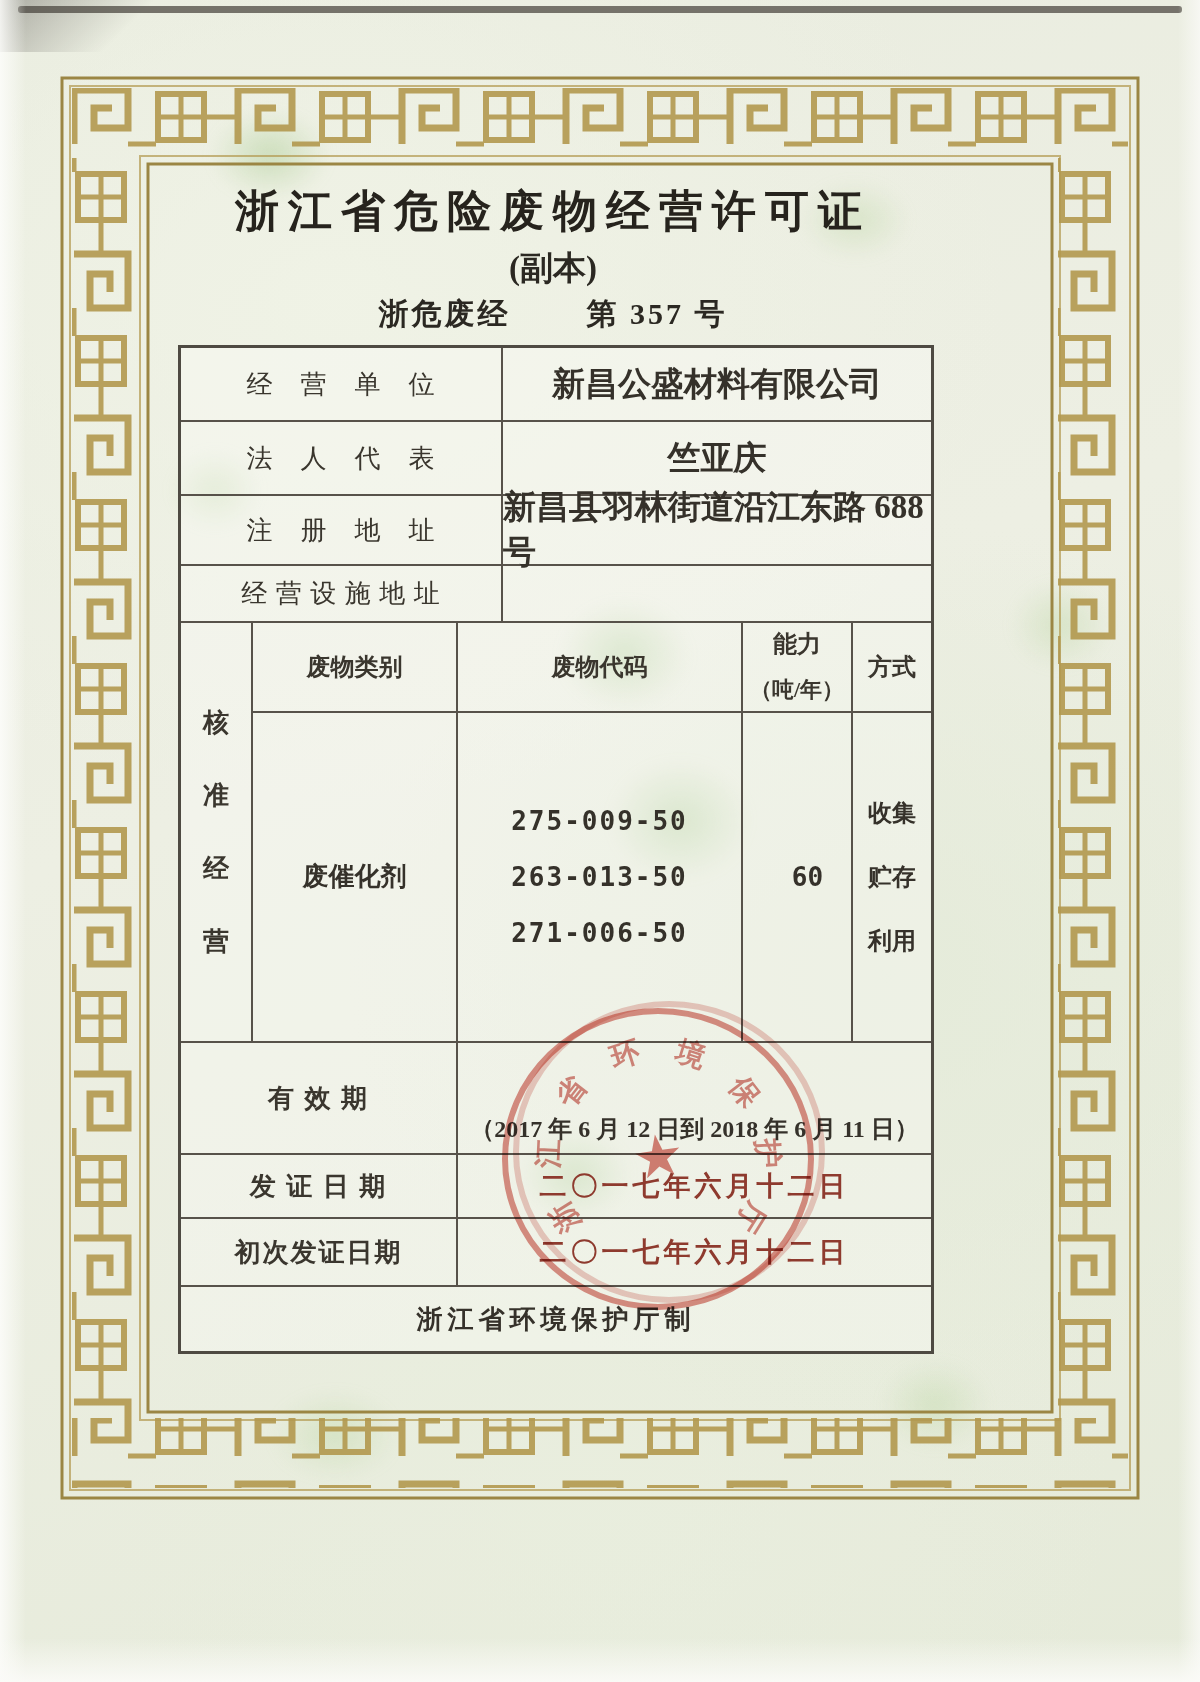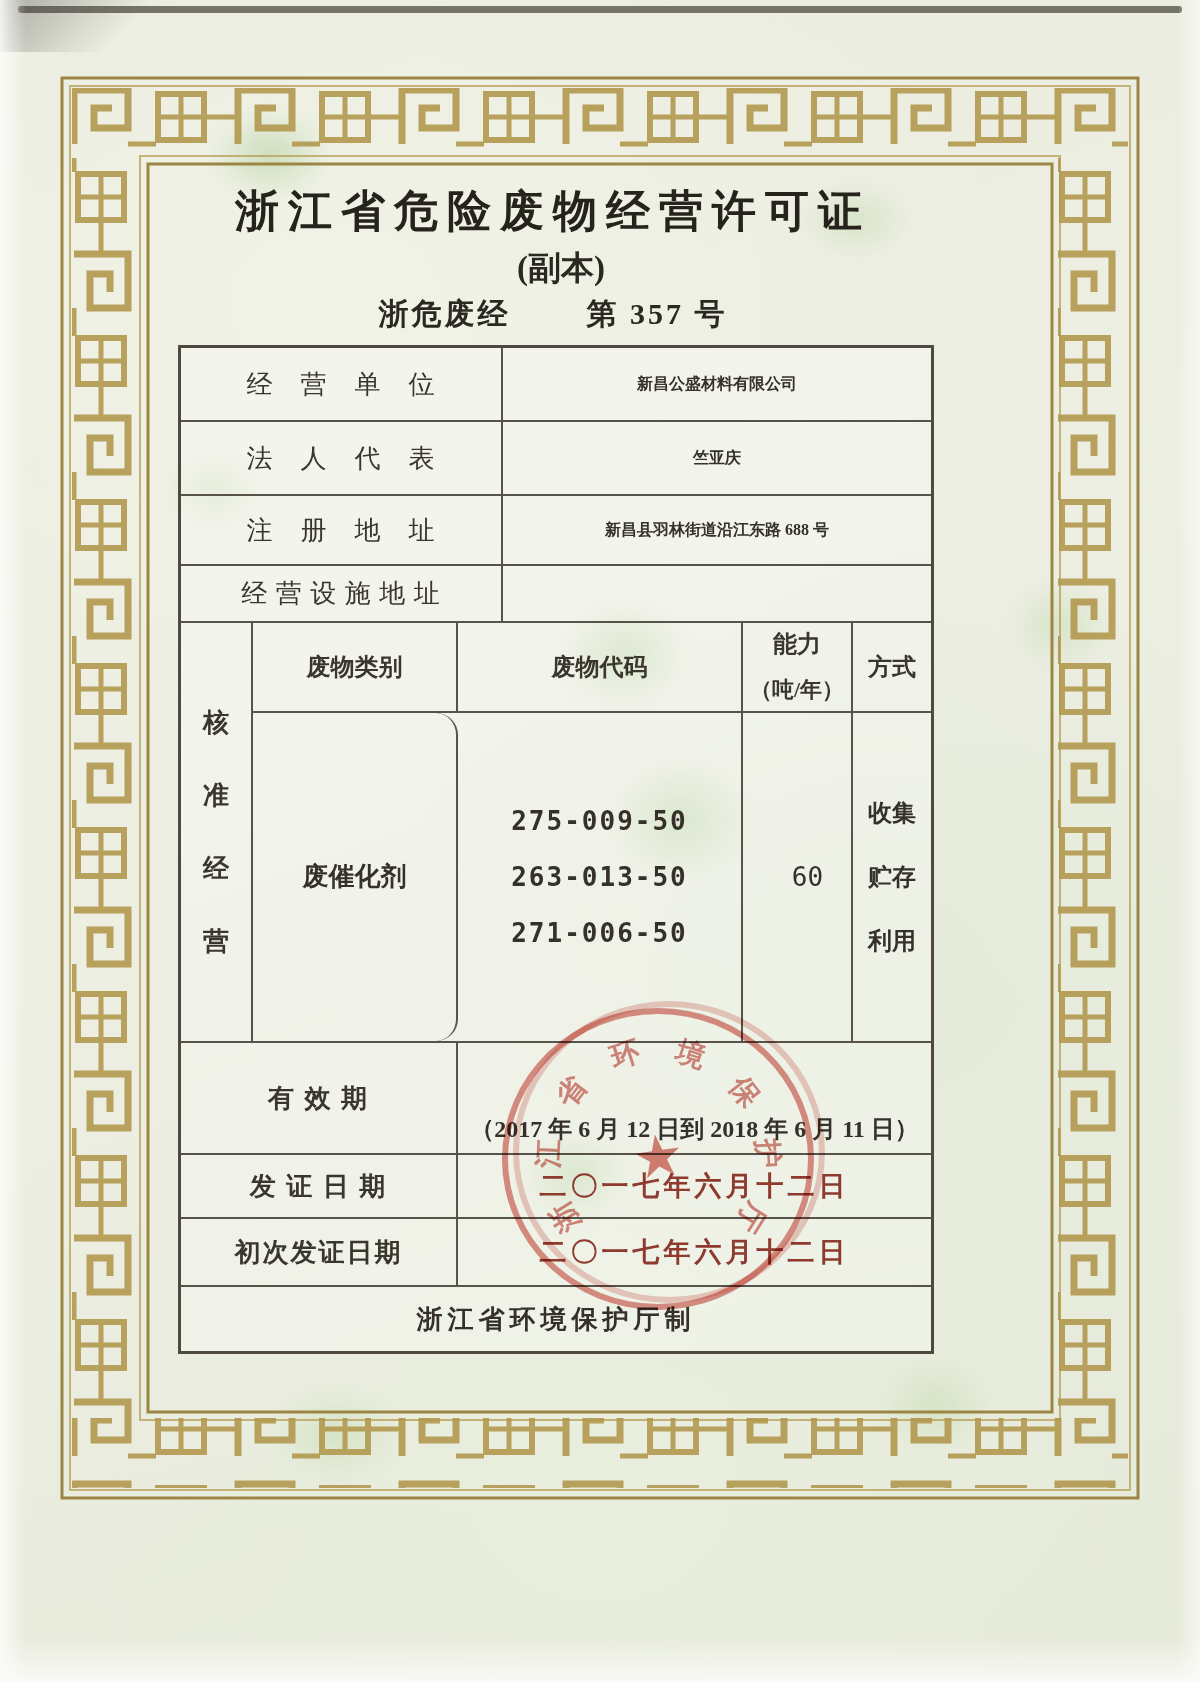--- a/index.html
+++ b/index.html
@@ -20,47 +20,47 @@
   .corner-tl{position:absolute;left:0;top:0;width:170px;height:52px;background:linear-gradient(135deg,rgba(118,116,110,.55),rgba(118,116,110,0) 70%);}
   .edge-left{position:absolute;left:0;top:0;width:26px;height:100%;background:linear-gradient(90deg,rgba(253,253,251,.85),rgba(253,253,251,0));}
   .edge-right{position:absolute;right:0;top:0;width:22px;height:100%;background:linear-gradient(-90deg,rgba(250,250,247,.8),rgba(250,250,247,0));}
   .edge-bottom{position:absolute;left:0;bottom:0;width:100%;height:44px;background:linear-gradient(0deg,rgba(251,251,248,.92),rgba(251,251,248,0));}
   
   .frame{position:absolute;left:60px;top:76px;}
   
   .content{position:absolute;left:0;top:0;width:1106px;height:1682px;}
   .title{position:absolute;top:182px;left:0;width:100%;margin:0;text-align:center;
          font-size:44px;font-weight:700;letter-spacing:9px;color:#26231d;}
-  .subtitle{position:absolute;top:246px;left:8px;width:100%;text-align:center;
+  .subtitle{position:absolute;top:246px;left:0;width:100%;text-align:center;
             font-size:33px;font-weight:700;color:#2b2822;}
   .serial{position:absolute;top:294px;left:0;width:100%;text-align:center;
           font-size:30px;font-weight:700;color:#2b2822;letter-spacing:3px;}
   .serial .gap{display:inline-block;width:76px;}
   
   .cert-table{position:absolute;left:178px;top:345px;width:750px;border:3px solid #4e4a42;background:rgba(252,252,248,.35);}
   .trow{display:flex;border-bottom:2px solid #57524a;}
   .trow:last-child{border-bottom:none;}
   .cell{box-sizing:border-box;display:flex;align-items:center;justify-content:center;}
   .lblA{width:322px;border-right:2px solid #57524a;font-size:26px;font-weight:400;color:#3a362e;letter-spacing:1px;}
-  .valA{width:428px;font-size:16px;font-weight:700;color:#35312a;}
+  .valA{width:428px;font-size:33px;font-weight:700;color:#35312a;}
   
   .b-col1{box-sizing:border-box;width:72px;border-right:2px solid #57524a;display:flex;flex-direction:column;
           align-items:center;justify-content:center;gap:38px;font-size:26px;font-weight:600;color:#3a362e;}
   .b-right{flex:1;display:flex;flex-direction:column;}
   .b-hrow{display:flex;height:88px;border-bottom:2px solid #57524a;}
   .b-brow{display:flex;height:330px;}
   .bc{box-sizing:border-box;display:flex;flex-direction:column;align-items:center;justify-content:center;
       font-size:24px;font-weight:600;color:#3a362e;}
   .bc.r{border-right:2px solid #57524a;}
   .w-cat{width:205px;} .w-code{width:285px;} .w-cap{width:110px;} .w-way{width:78px;}
   .cap2{font-size:22px;margin-top:15px;}
   .codes{gap:26px;font-family:"DejaVu Sans Mono","Liberation Mono",monospace;font-size:26px;letter-spacing:2px;font-weight:700;color:#35312a;}
-  .cap60{font-family:"DejaVu Sans Mono","Liberation Mono",monospace;font-size:26px;font-weight:400;color:#35312a;padding-left:21px;}
+  .cap60{font-family:"DejaVu Sans Mono","Liberation Mono",monospace;font-size:26px;font-weight:700;color:#35312a;padding-left:21px;}
   .ways{gap:32px;font-size:24px;font-weight:700;color:#35312a;}
-  .catv{font-size:26px;font-weight:700;color:#35312a;border-radius:22px;}
+  .catv{font-size:26px;font-weight:700;color:#35312a;}
   
   .lblC{width:277px;border-right:2px solid #57524a;font-size:26px;font-weight:600;color:#3a362e;letter-spacing:2px;}
   .valC{width:473px;font-size:24px;font-weight:700;color:#35312a;}
   .valC.validity{align-items:flex-end;padding-bottom:8px;}
   .valC.red{font-size:27px;color:#8e3a2e;letter-spacing:4px;}
   .footer-cell{width:100%;font-size:26px;font-weight:700;letter-spacing:5px;color:#35312a;}
   
   .stamp{position:absolute;left:502px;top:1008px;width:312px;height:302px;pointer-events:none;
          mix-blend-mode:multiply;z-index:5;}
   .ring{position:absolute;inset:0;border:6px solid rgba(197,55,42,.55);border-radius:50%;}

